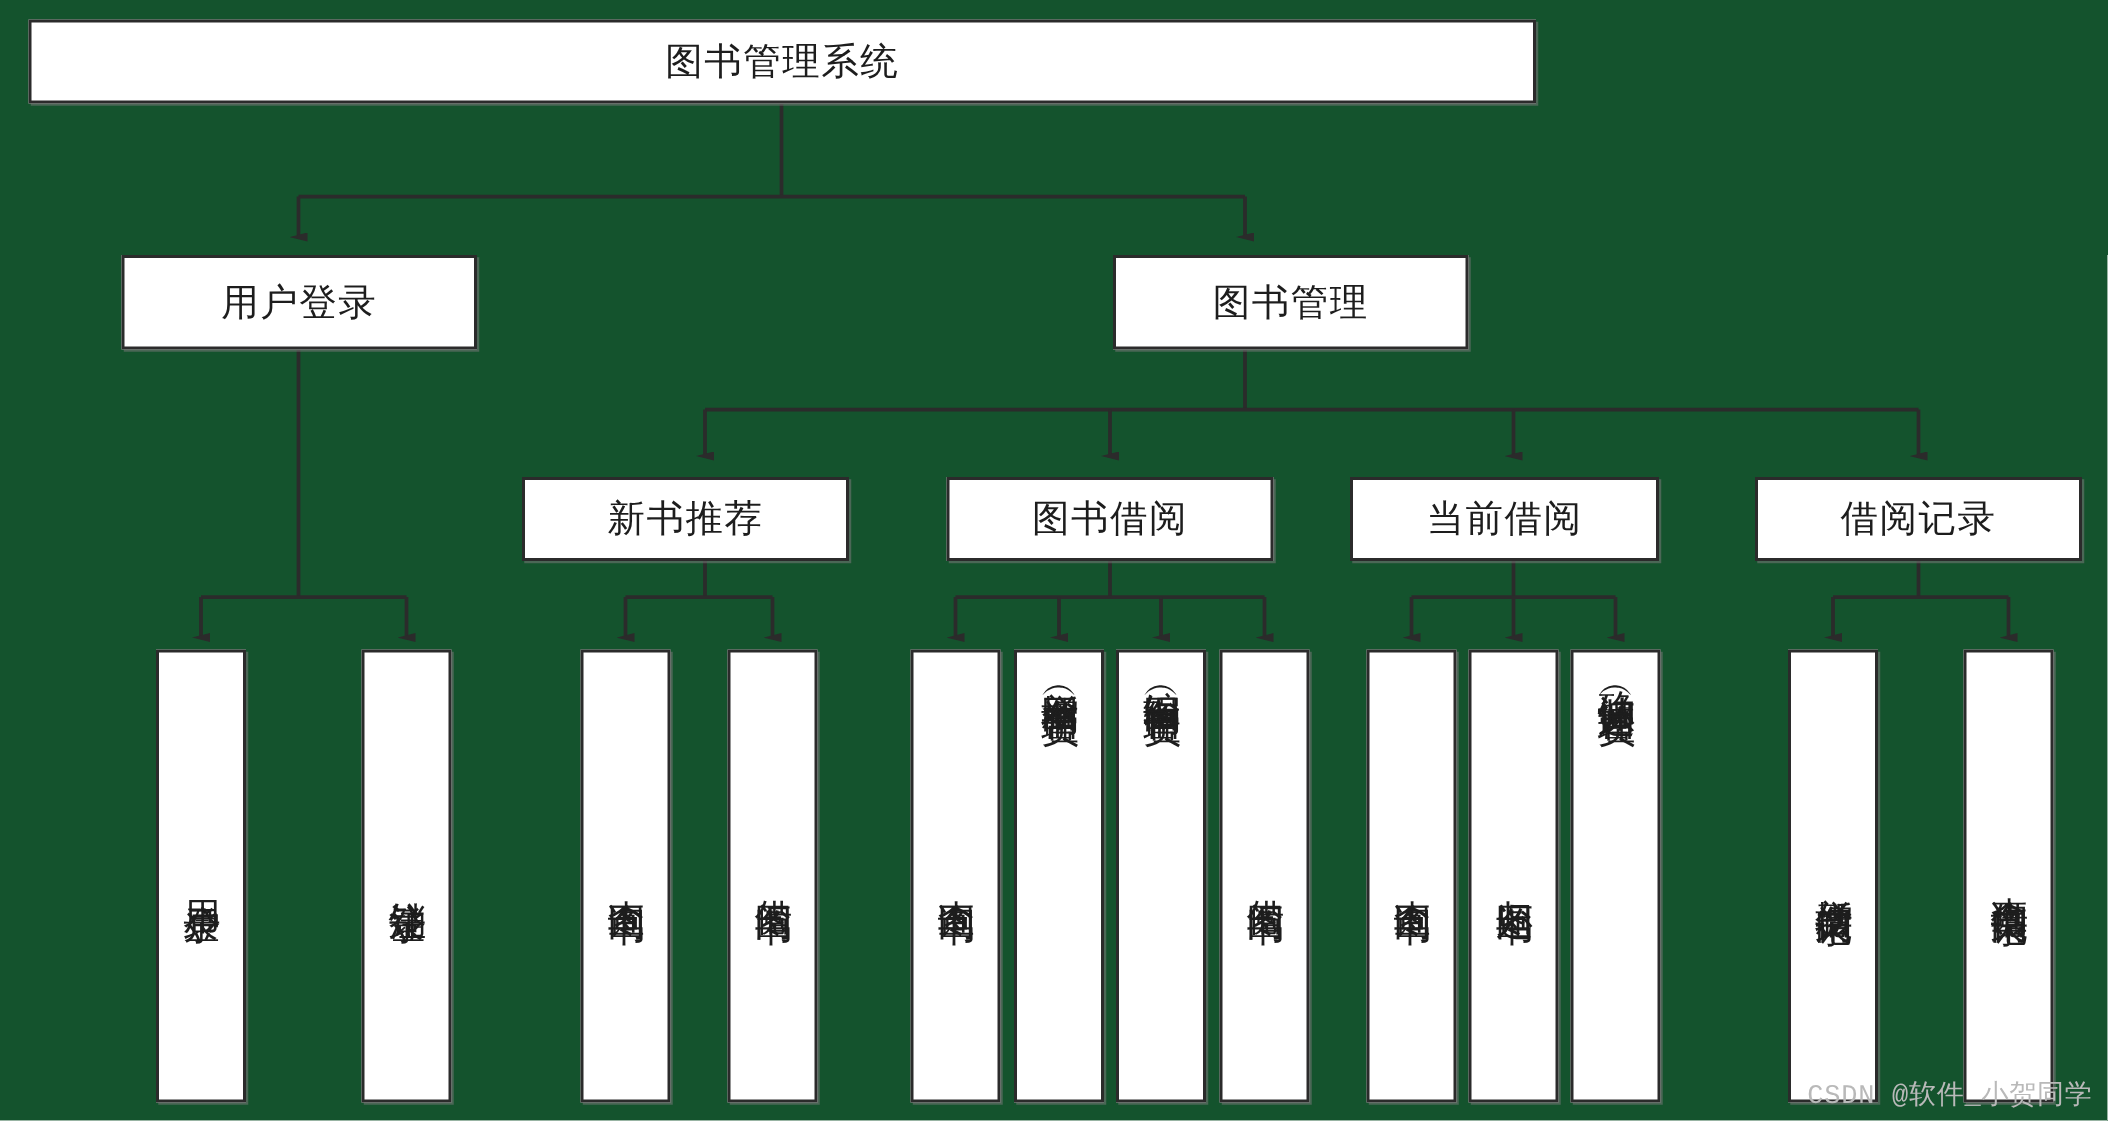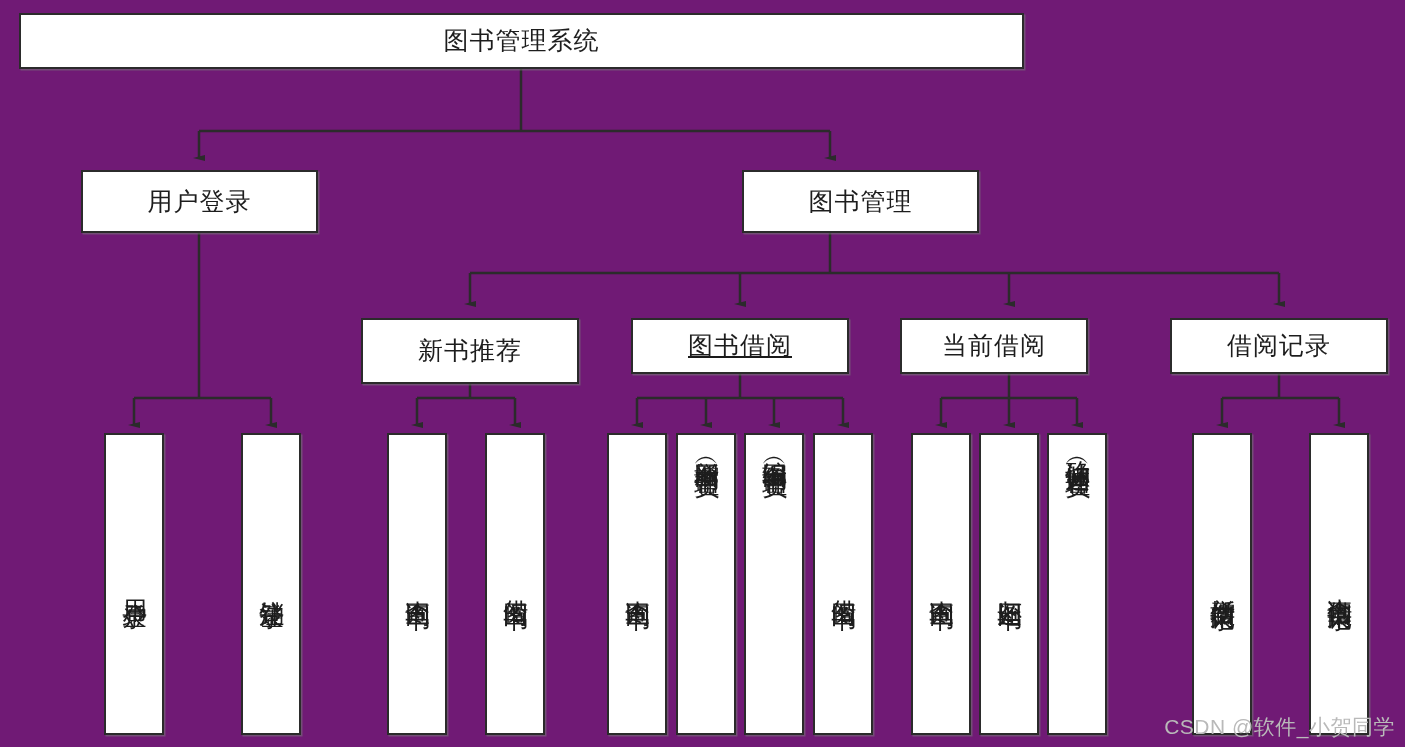--- a/index.html
+++ b/index.html
@@ -9,21 +9,21 @@
     background: #ffffff;
   }
   body {
     font-family: "DejaVu Sans", "Liberation Sans", sans-serif;
     color: #1a1a1a;
   }
   #diagram-root {
     position: relative;
     width: 1405px;
     height: 747px;
-    background: #701a75;
+    background: #14532d;
     overflow: hidden;
   }
   svg.connectors {
     position: absolute;
     left: 0;
     top: 0;
     width: 1405px;
     height: 747px;
     pointer-events: none;
   }
@@ -59,25 +59,25 @@
     letter-spacing: 2px;
     white-space: nowrap;
   }
   .node.vertical.topalign {
     align-items: flex-start;
   }
   .watermark {
     position: absolute;
     right: 10px;
     bottom: 6px;
-    font-size: 21px;
+    font-size: 18px;
     color: #b9b9b9;
     letter-spacing: 0.5px;
     white-space: nowrap;
-    font-family: Liberation Sans, sans-serif;
+    font-family: Liberation Mono, monospace;
     margin-top: 43px;
   }
 </style>
 </head>
 <body>
 
 <div id="diagram-root">
 
   <svg class="connectors" viewBox="0 0 1405 747">
     <defs>
@@ -134,29 +134,29 @@
   </div>
 
   <div class="node" style="left:81px; top:170px; width:237px; height:63px;">
     <span class="label">用户登录</span>
   </div>
 
   <div class="node" style="left:711px; top:170px; width:237px; height:63px;margin-left:31px;">
     <span class="label">图书管理</span>
   </div>
 
-  <div class="node" style="left:361px; top:318px; width:218px; height:66px;justify-content:center;">
+  <div class="node" style="left:348px; top:318px; width:218px; height:56px;justify-content:center;">
     <span class="label">新书推荐</span>
   </div>
 
-  <div class="node" style="left:631px; top:318px; width:218px; height:56px;text-decoration:underline;">
+  <div class="node" style="left:631px; top:318px; width:218px; height:56px;">
     <span class="label">图书借阅</span>
   </div>
 
-  <div class="node" style="left:900px; top:318px; width:188px; height:56px;">
+  <div class="node" style="left:900px; top:318px; width:206px; height:56px;">
     <span class="label">当前借阅</span>
   </div>
 
   <div class="node" style="left:1170px; top:318px; width:218px; height:56px;justify-content:center;">
     <span class="label">借阅记录</span>
   </div>
 
   <div class="node vertical" style="left:104px; top:433px; width:60px; height:302px;">
     <span class="label">用户登录</span>
   </div>

